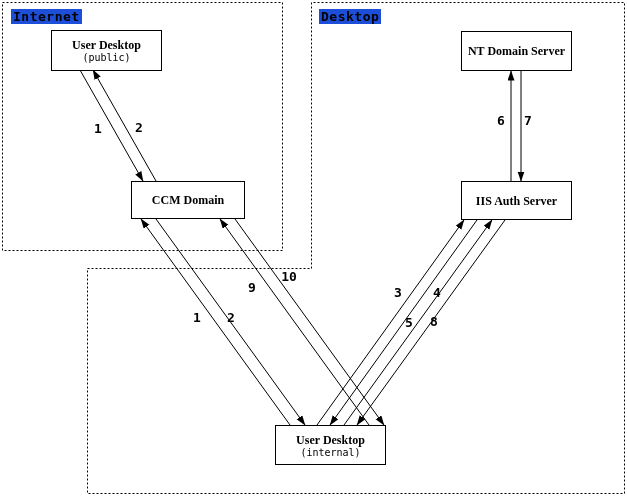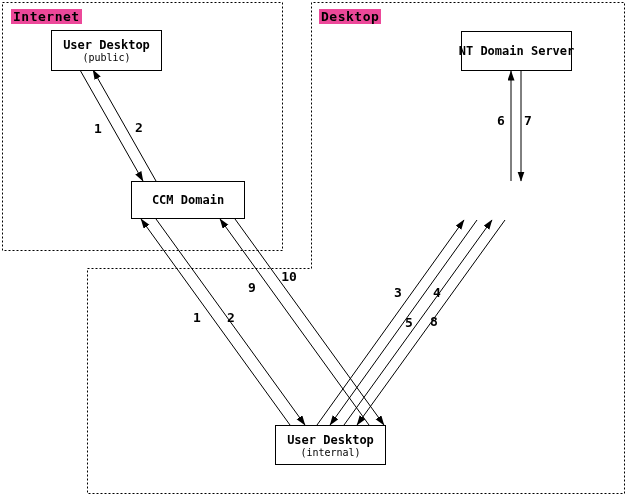--- a/index.html
+++ b/index.html
@@ -11,35 +11,35 @@
     position:relative;
     overflow:hidden;
   }
   #stage{position:absolute;left:0;top:0;width:627px;height:497px;}
   #wires{position:absolute;left:0;top:0;}
   .zone-label{
     position:absolute;
     font-size:13px;font-weight:bold;
     letter-spacing:0.5px;
     white-space:nowrap;
-    background:#ec4899;
+    background:#1d4ed8;
     padding:0 2px;
   }
   .node{
     position:absolute;
     box-sizing:border-box;
     border:1px solid #000000;
     background:#ffffff;
     display:flex;flex-direction:column;
     align-items:center;justify-content:center;
     text-align:center;
   }
   .node-label{
     font-size:12px;font-weight:bold;
-    white-space:nowrap;line-height:14px;
+    white-space:nowrap;line-height:14px;font-family:Liberation Serif, serif;
   }
   .node-sublabel{
     font-size:10px;font-weight:normal;
     white-space:nowrap;line-height:11px;
   }
   .edge-label{
     position:absolute;
     font-size:13px;font-weight:bold;
     white-space:nowrap;
     transform:translate(-50%,-50%);
@@ -89,20 +89,23 @@
   </div>
 
   <div class="node" style="left:131px;top:181px;width:114px;height:38px">
     <span class="node-label">CCM Domain</span>
   </div>
 
   <div class="node" style="left:461px;top:31px;width:111px;height:40px">
     <span class="node-label">NT Domain Server</span>
   </div>
 
+  <div class="node" style="left:461px;top:181px;width:111px;height:39px">
+    <span class="node-label">IIS Auth Server</span>
+  </div>
 
   <div class="node" style="left:275px;top:425px;width:111px;height:40px">
     <span class="node-label">User Desktop</span>
     <span class="node-sublabel">(internal)</span>
   </div>
 
   <span class="edge-label" style="left:98px;top:128px">1</span>
   <span class="edge-label" style="left:139px;top:127px">2</span>
   <span class="edge-label" style="left:197px;top:317px">1</span>
   <span class="edge-label" style="left:231px;top:317px">2</span>

